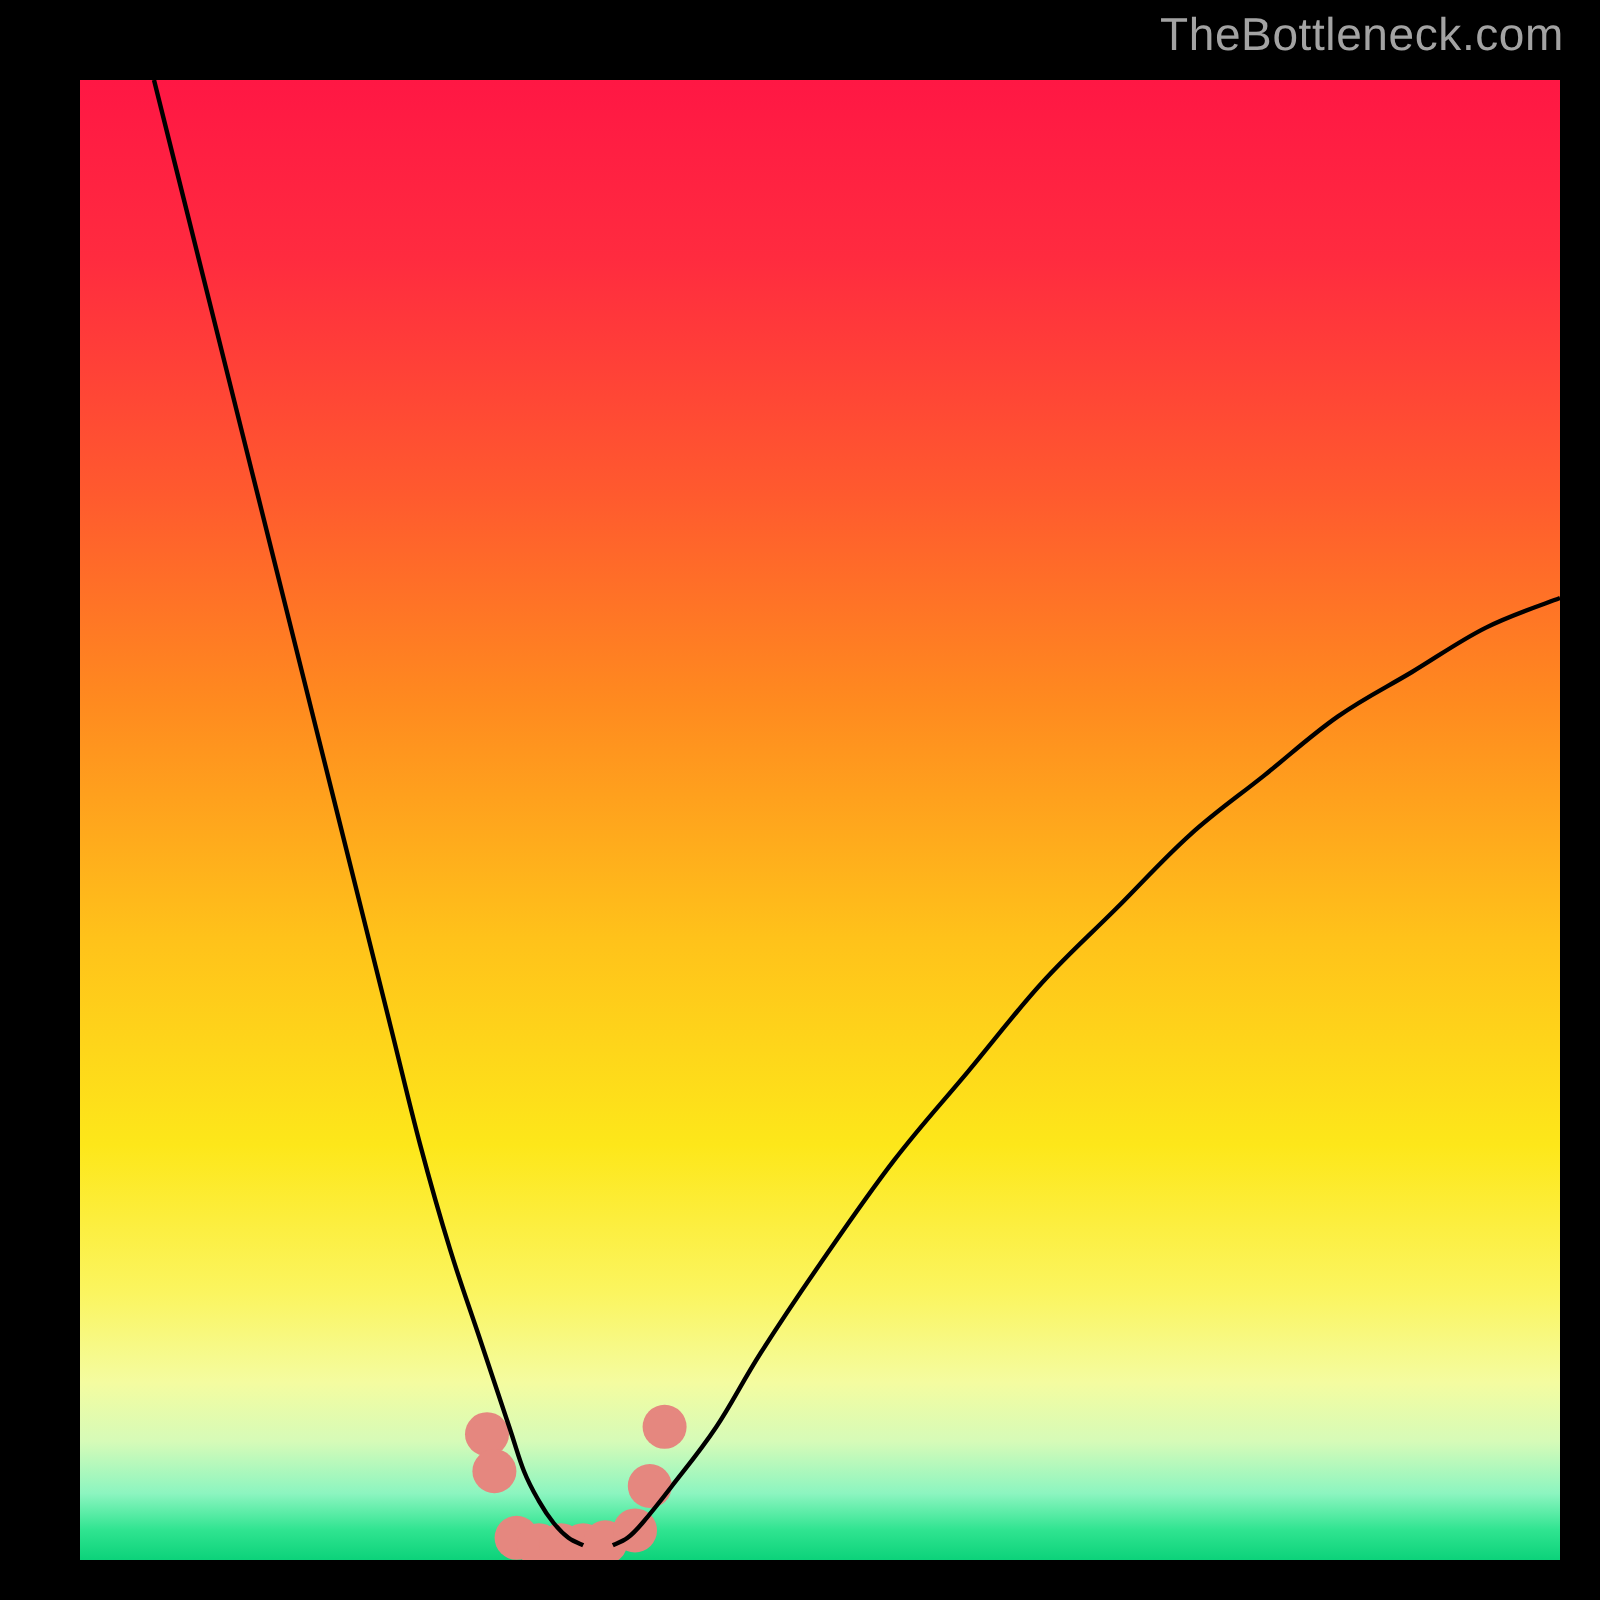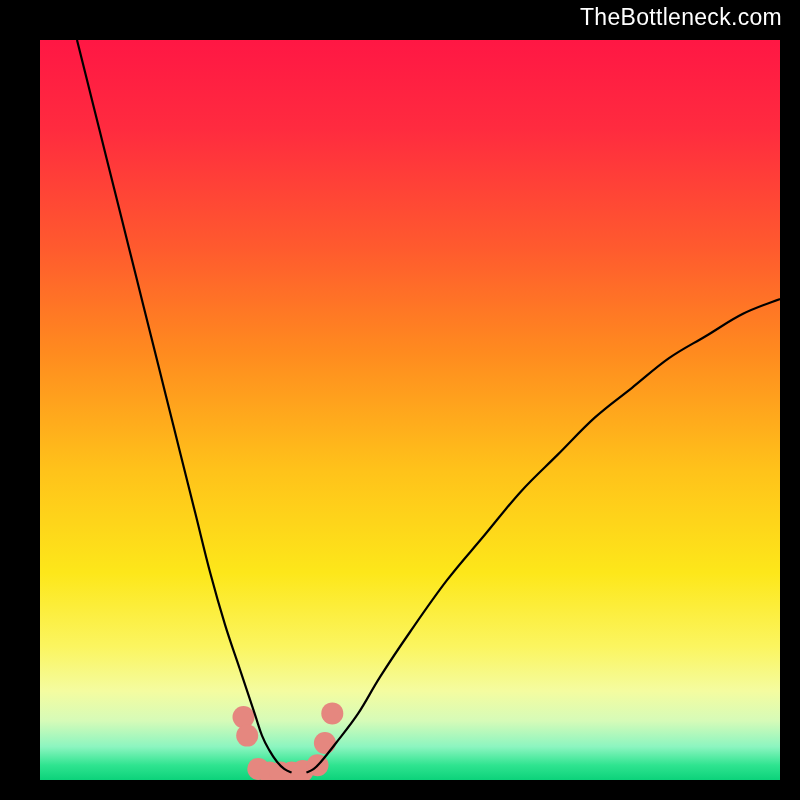--- a/index.html
+++ b/index.html
@@ -8,21 +8,21 @@
     height: 800px;
     background: #000;
     position: relative;
     overflow: hidden;
     font-family: Arial, sans-serif;
   }
   .watermark {
     position: absolute;
     top: 4px;
     right: 18px;
-    color: #ffffff;
+    color: #a3a3a3;
     font-size: 23px;
     letter-spacing: 0.3px;
     z-index: 10;
   }
   .plot-area {
     position: absolute;
     left: 40px;
     top: 40px;
     width: 740px;
     height: 740px;

